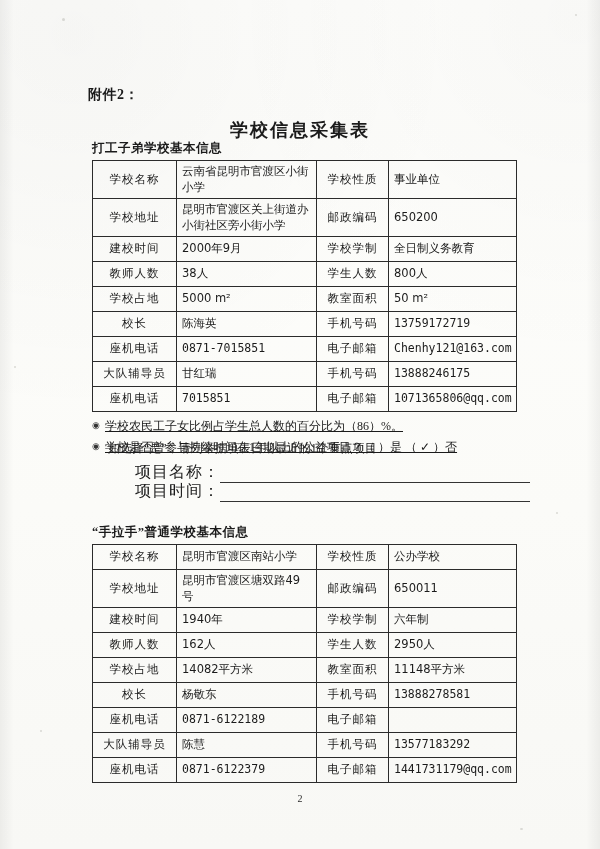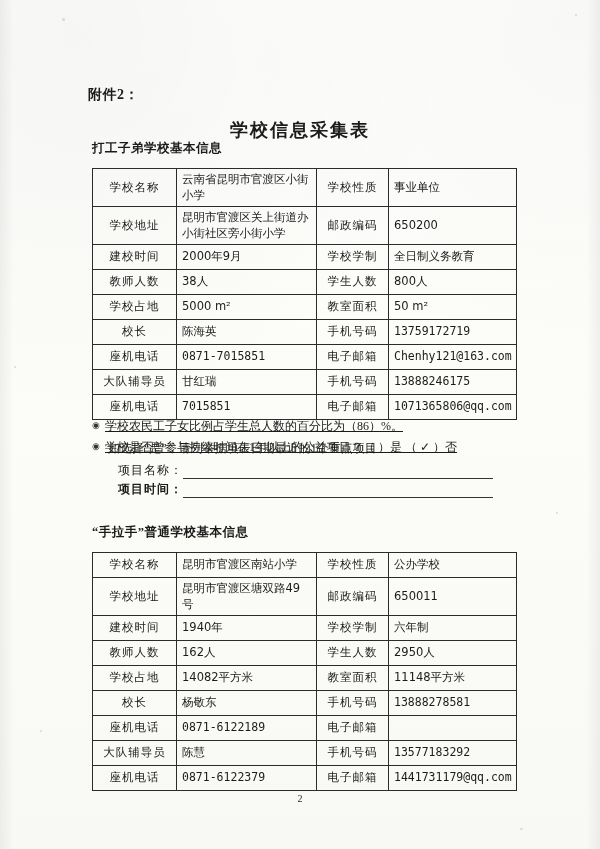--- a/index.html
+++ b/index.html
@@ -63,21 +63,20 @@
     text-align: center;
   }
   .section-head.s1 { left: 92px; top: 140px; }
   .section-head.s2 { left: 92px; top: 524px; }
 
   table.info {
     position: absolute;
     border-collapse: collapse;
     width: 424px;
     table-layout: fixed;
-    margin-top: 8px;
   }
   table.info.t1 { left: 92px; top: 160px; }
   table.info.t2 { left: 92px; top: 544px; }
 
   table.info td {
     border: 1px solid #2b2b2b;
     font-size: 11.5px;
     padding: 3px 5px;
     line-height: 1.35;
     vertical-align: middle;
@@ -125,32 +124,32 @@
     font-size: 9px;
     line-height: 1.9;
     color: #333;
   }
   .bullet-text {
     flex: 1 1 auto;
     text-decoration: underline;
   }
   .indent-line {
     position: absolute;
-    left: 118px;
-    font-size: 12px;
+    left: 135px;
+    font-size: 16px;
     letter-spacing: 1px;
   }
   .indent-line .ul {
     display: inline-block;
     border-bottom: 1px solid #333;
     height: 13px;
     vertical-align: bottom;
   }
   .l1 { top: 462px; }
-  .l2 { top: 481px; font-weight: bold; }
+  .l2 { top: 481px; }
   .l3 { top: 500px; }
 
   .cont-line {
     position: absolute;
     left: 108px;
     top: 440px;
     font-size: 12px;
     width: 430px;
   }
   .page-num {

